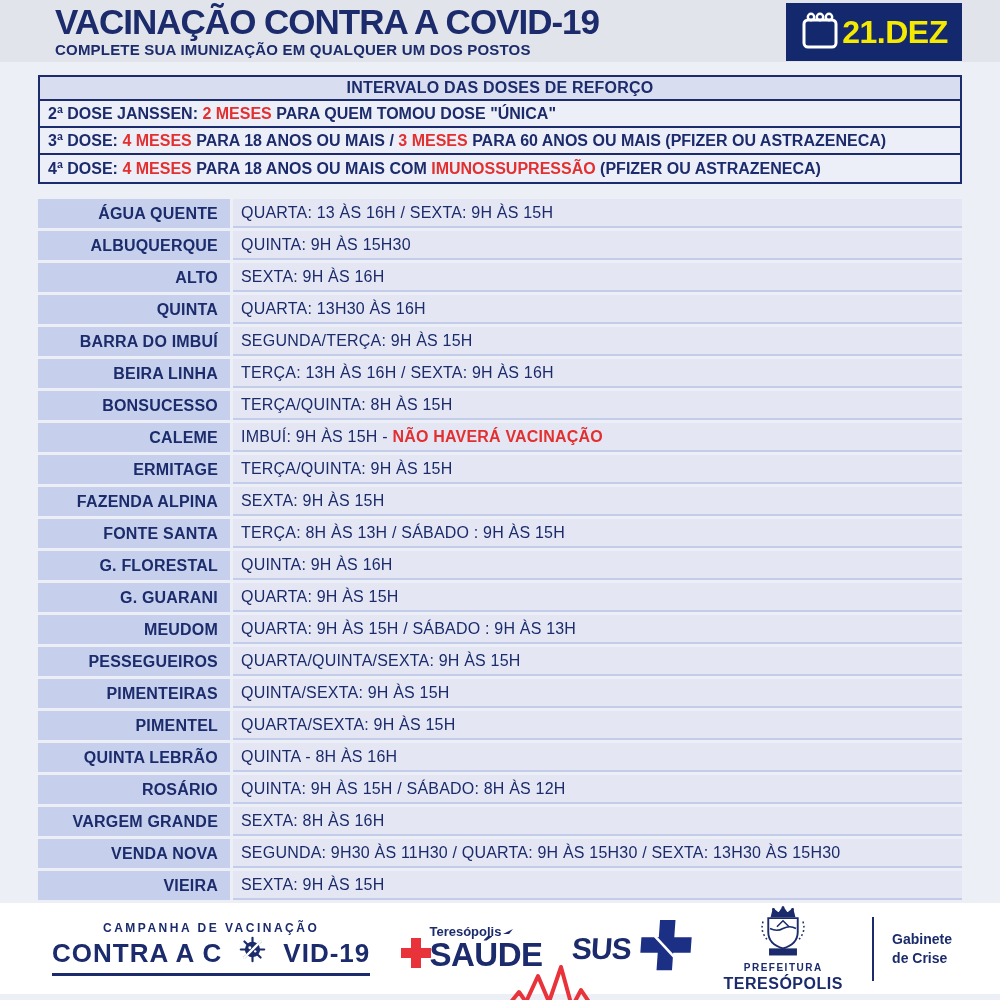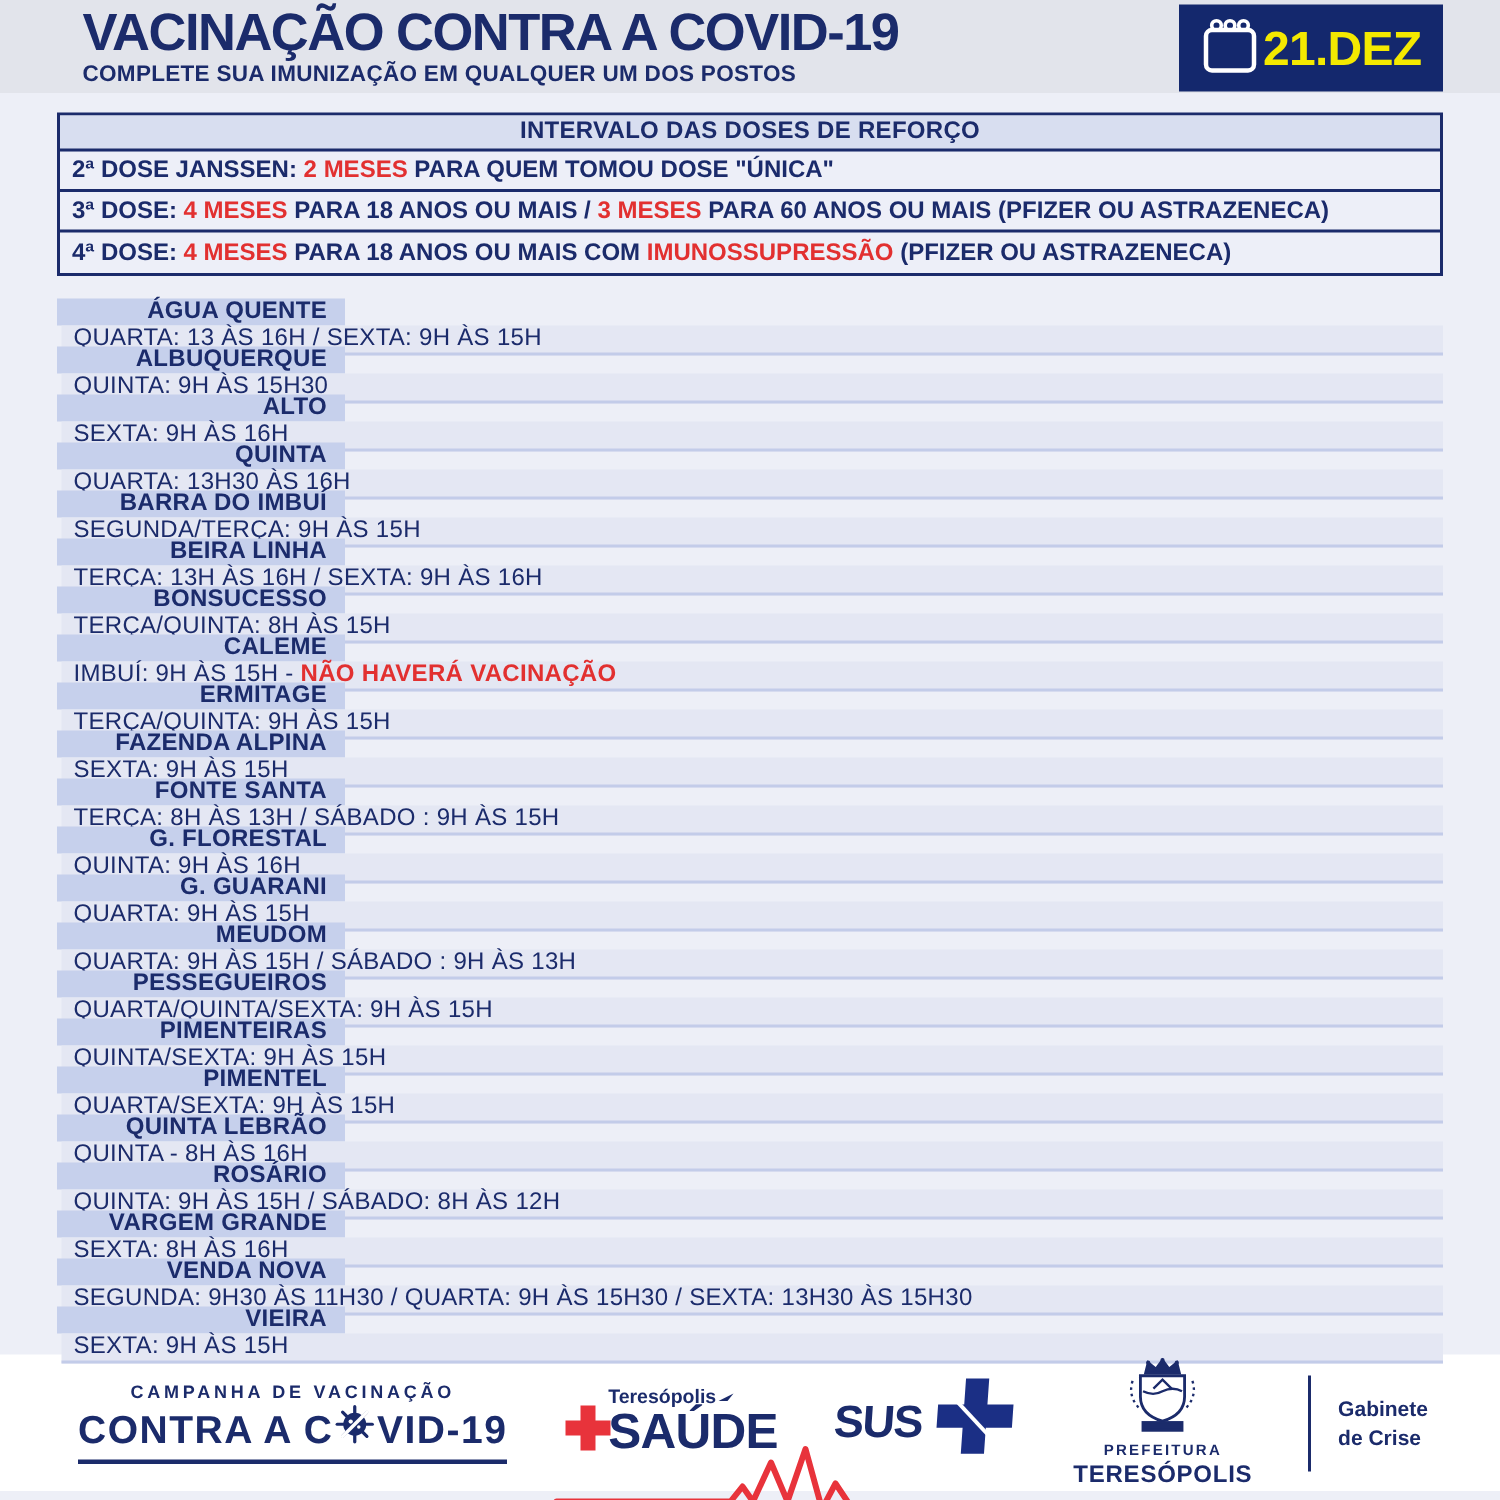--- a/index.html
+++ b/index.html
@@ -12,52 +12,52 @@
   html,body{width:1000px;height:1000px;overflow:hidden;}
   body{background:var(--page_bg);font-family:"Liberation Sans",sans-serif;color:var(--navy);}
 
   
   .topbar{height:62px;background:var(--band_bg);display:flex;align-items:center;
           justify-content:space-between;padding:0 38px 0 55px;}
   .title-block h1{font-size:35px;font-weight:700;letter-spacing:-1px;line-height:1.02;color:var(--navy);}
   .subtitle{font-size:15px;font-weight:700;letter-spacing:.2px;margin-top:1px;color:var(--navy);}
   .subtitle b{font-weight:800;}
   .date-badge{background:var(--badge_bg);height:58px;min-width:176px;margin-top:2px;
-              display:flex;align-items:center;gap:2px;padding:0 14px;}
+              display:flex;align-items:center;justify-content:center;gap:2px;padding:0 14px;}
   .date-badge .date-text{color:var(--yellow);font-size:32px;font-weight:800;letter-spacing:-.5px;}
 
   
   .interval-box{margin:13px 38px 0 38px;border:2px solid var(--navy);background:var(--box_row_bg);}
   .interval-title{background:var(--box_header_bg);border-bottom:2px solid var(--navy);
                   height:24px;display:flex;align-items:center;justify-content:center;
                   font-size:16px;font-weight:800;letter-spacing:.2px;}
   .interval-line{height:27px;border-bottom:2px solid var(--navy);display:flex;align-items:center;
                  padding-left:8px;font-size:16px;white-space:pre;}
   .interval-line:last-child{border-bottom:none;}
   .seg-label{font-weight:700;color:var(--navy);}
   .seg-plain{font-weight:700;color:var(--navy);}
   .seg-red{font-weight:700;color:var(--red);}
 
   
   .schedule{margin:15px 38px 0 38px;}
-  .row{height:29px;margin-bottom:3px;display:flex;flex-direction:column;}
+  .row{height:29px;margin-bottom:3px;display:flex;}
   .loc{width:192px;background:var(--label_bg);display:flex;align-items:center;justify-content:flex-end;
        padding-right:12px;font-size:16px;font-weight:800;letter-spacing:.2px;color:var(--navy);}
   .time{flex:1;margin-left:3px;background:var(--row_bg);border-bottom:2px solid var(--row_border);
         display:flex;align-items:center;padding-left:8px;font-size:16px;font-weight:400;
         letter-spacing:.2px;color:var(--navy);white-space:pre;}
   .time .alert{color:var(--red);font-weight:700;}
 
   
   .footer{height:91px;background:var(--footer_bg);display:flex;align-items:center;
           padding:0 48px 0 52px;justify-content:space-between;}
   .campaign{text-align:center;}
   .campaign .c-top{font-size:12px;font-weight:700;letter-spacing:2.5px;color:var(--navy);}
   .campaign .c-main{font-size:26px;font-weight:800;letter-spacing:1px;color:var(--navy);
-                    display:flex;align-items:center;justify-content:flex-start;gap:1px;margin-top:1px;}
+                    display:flex;align-items:center;justify-content:flex-start;gap:17px;margin-top:1px;}
   .campaign .c-underline{height:3px;background:var(--navy);margin-top:3px;}
 
   .saude{position:relative;display:flex;align-items:flex-start;}
   .saude .plus{margin-top:12px;}
   .saude .stack{margin-left:-4px;}
   .saude .s-small{font-size:13px;font-weight:800;color:var(--navy);display:flex;align-items:center;gap:2px;}
   .saude .s-big{font-size:33px;font-weight:800;letter-spacing:-.5px;color:var(--navy);line-height:.95;}
   .saude .beat{position:absolute;left:-6px;top:40px;}
 
   .sus{display:flex;align-items:center;gap:6px;}

